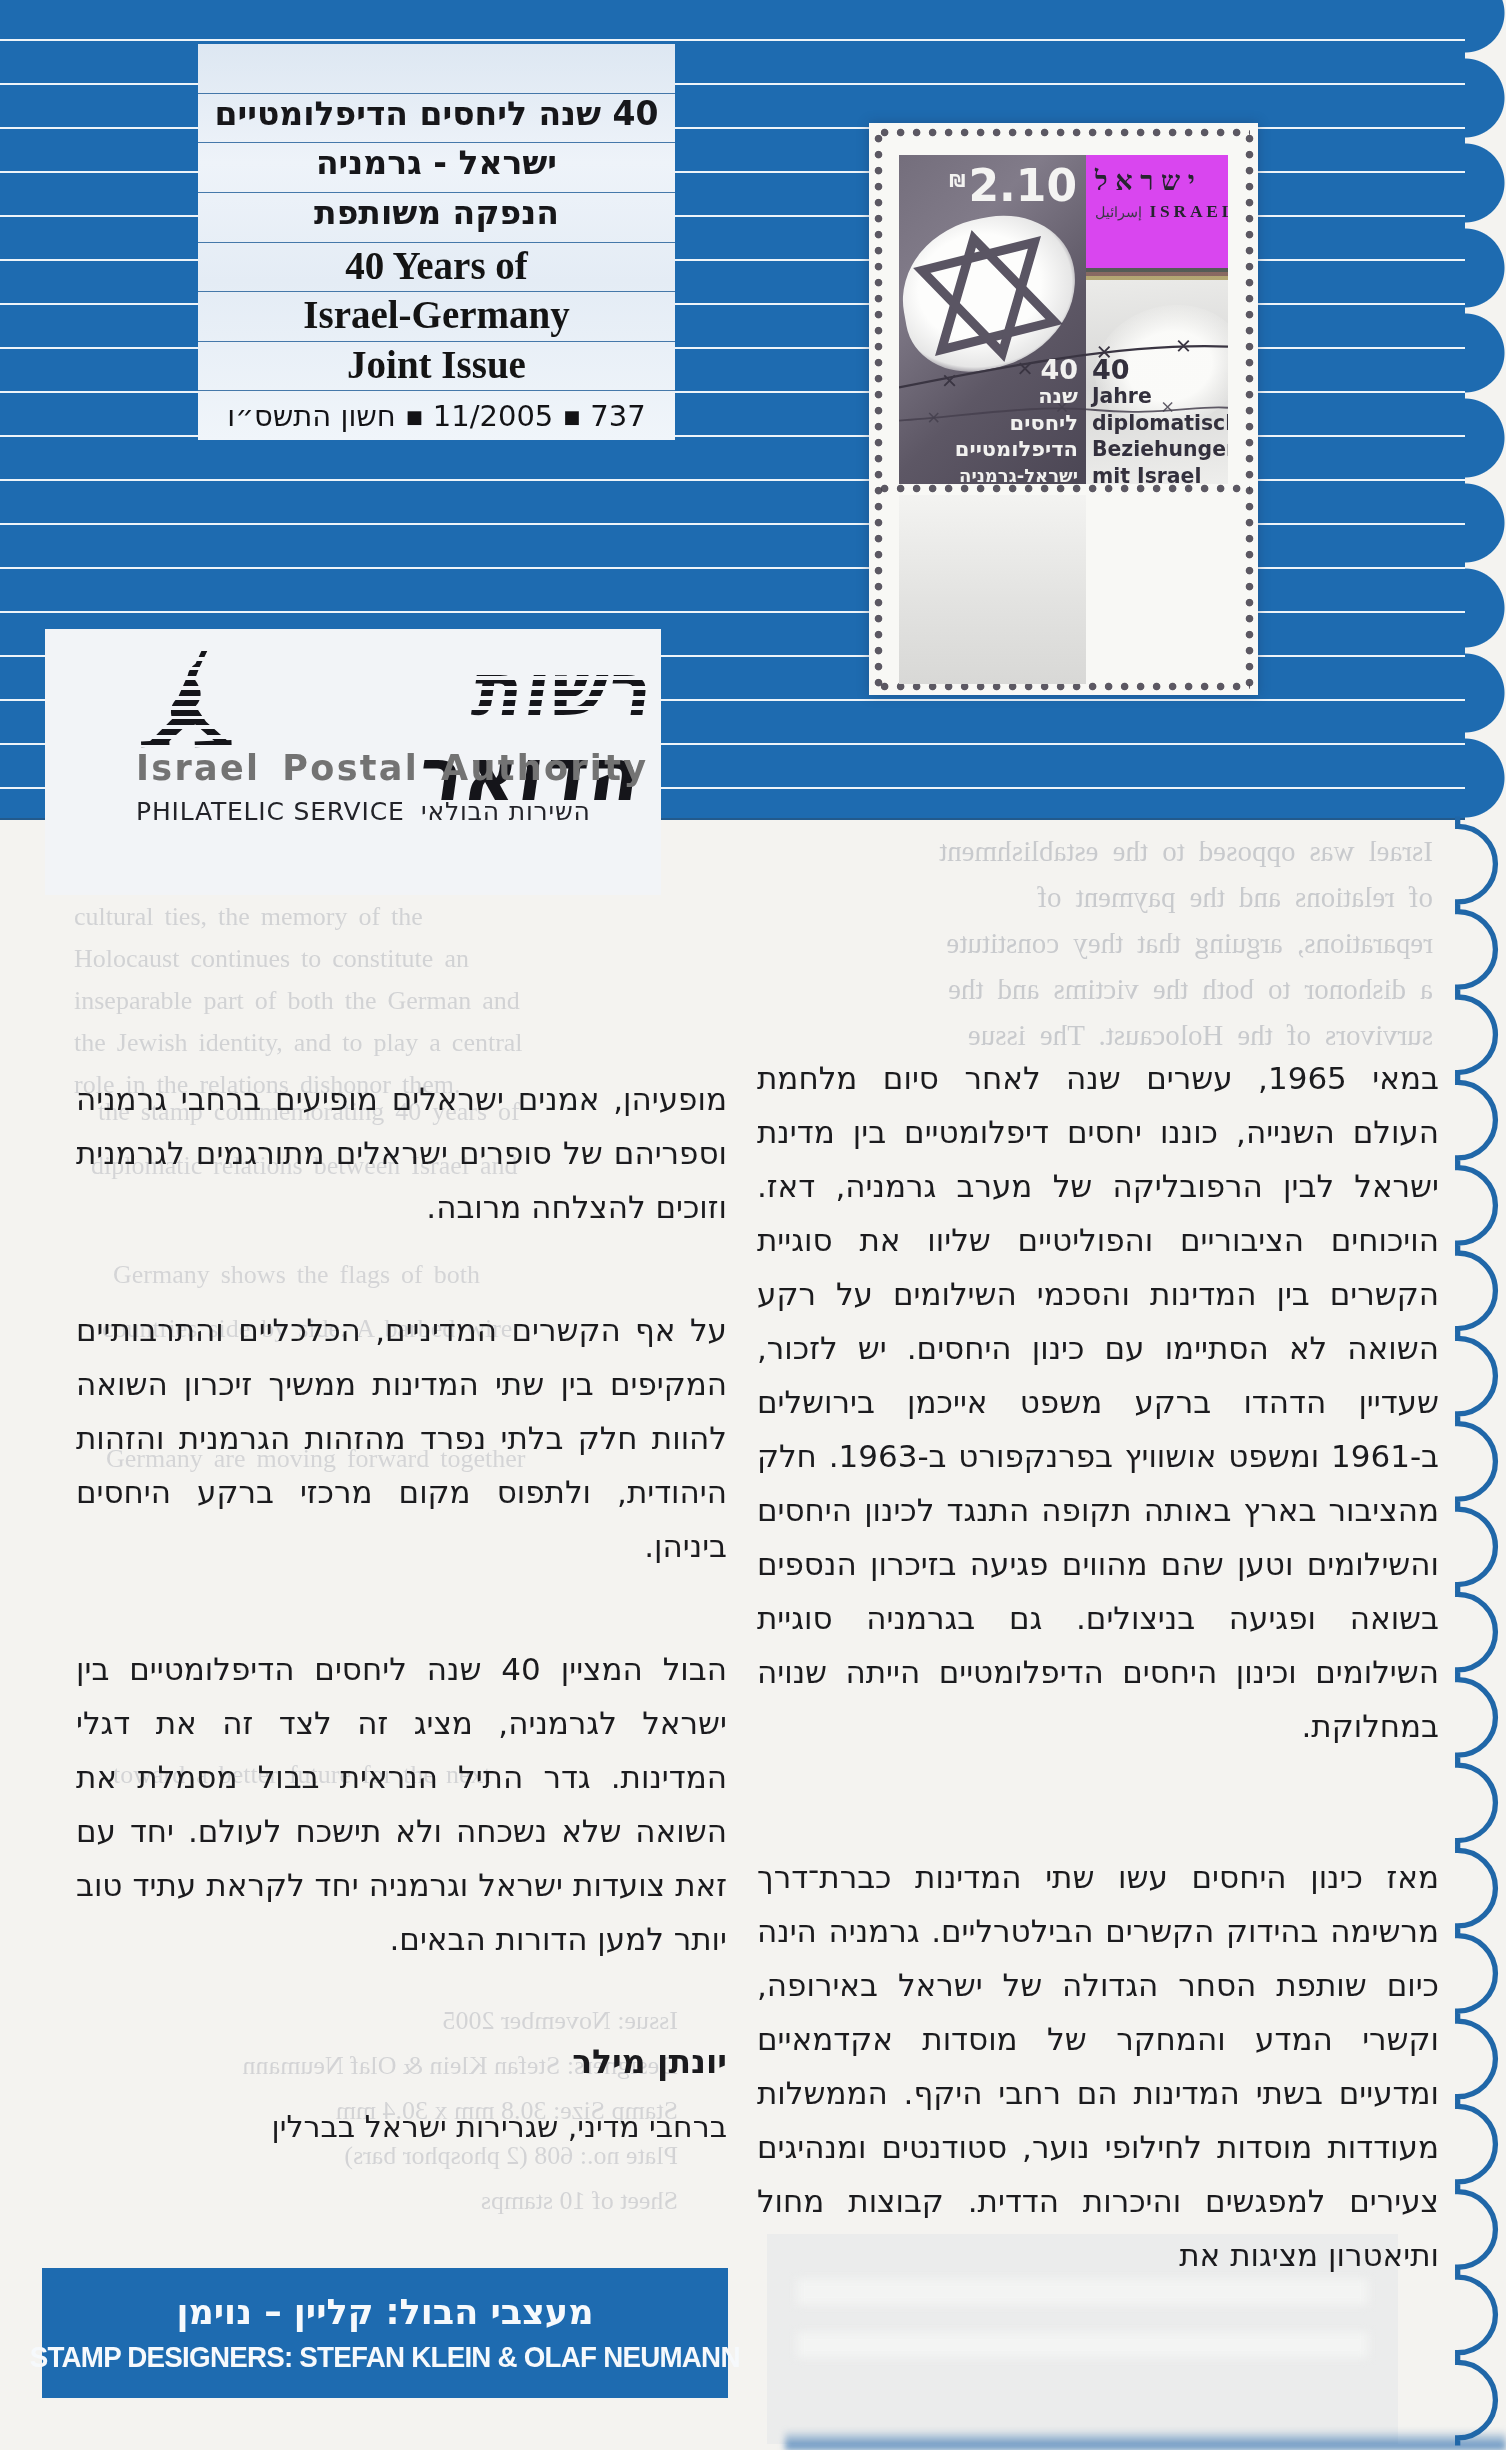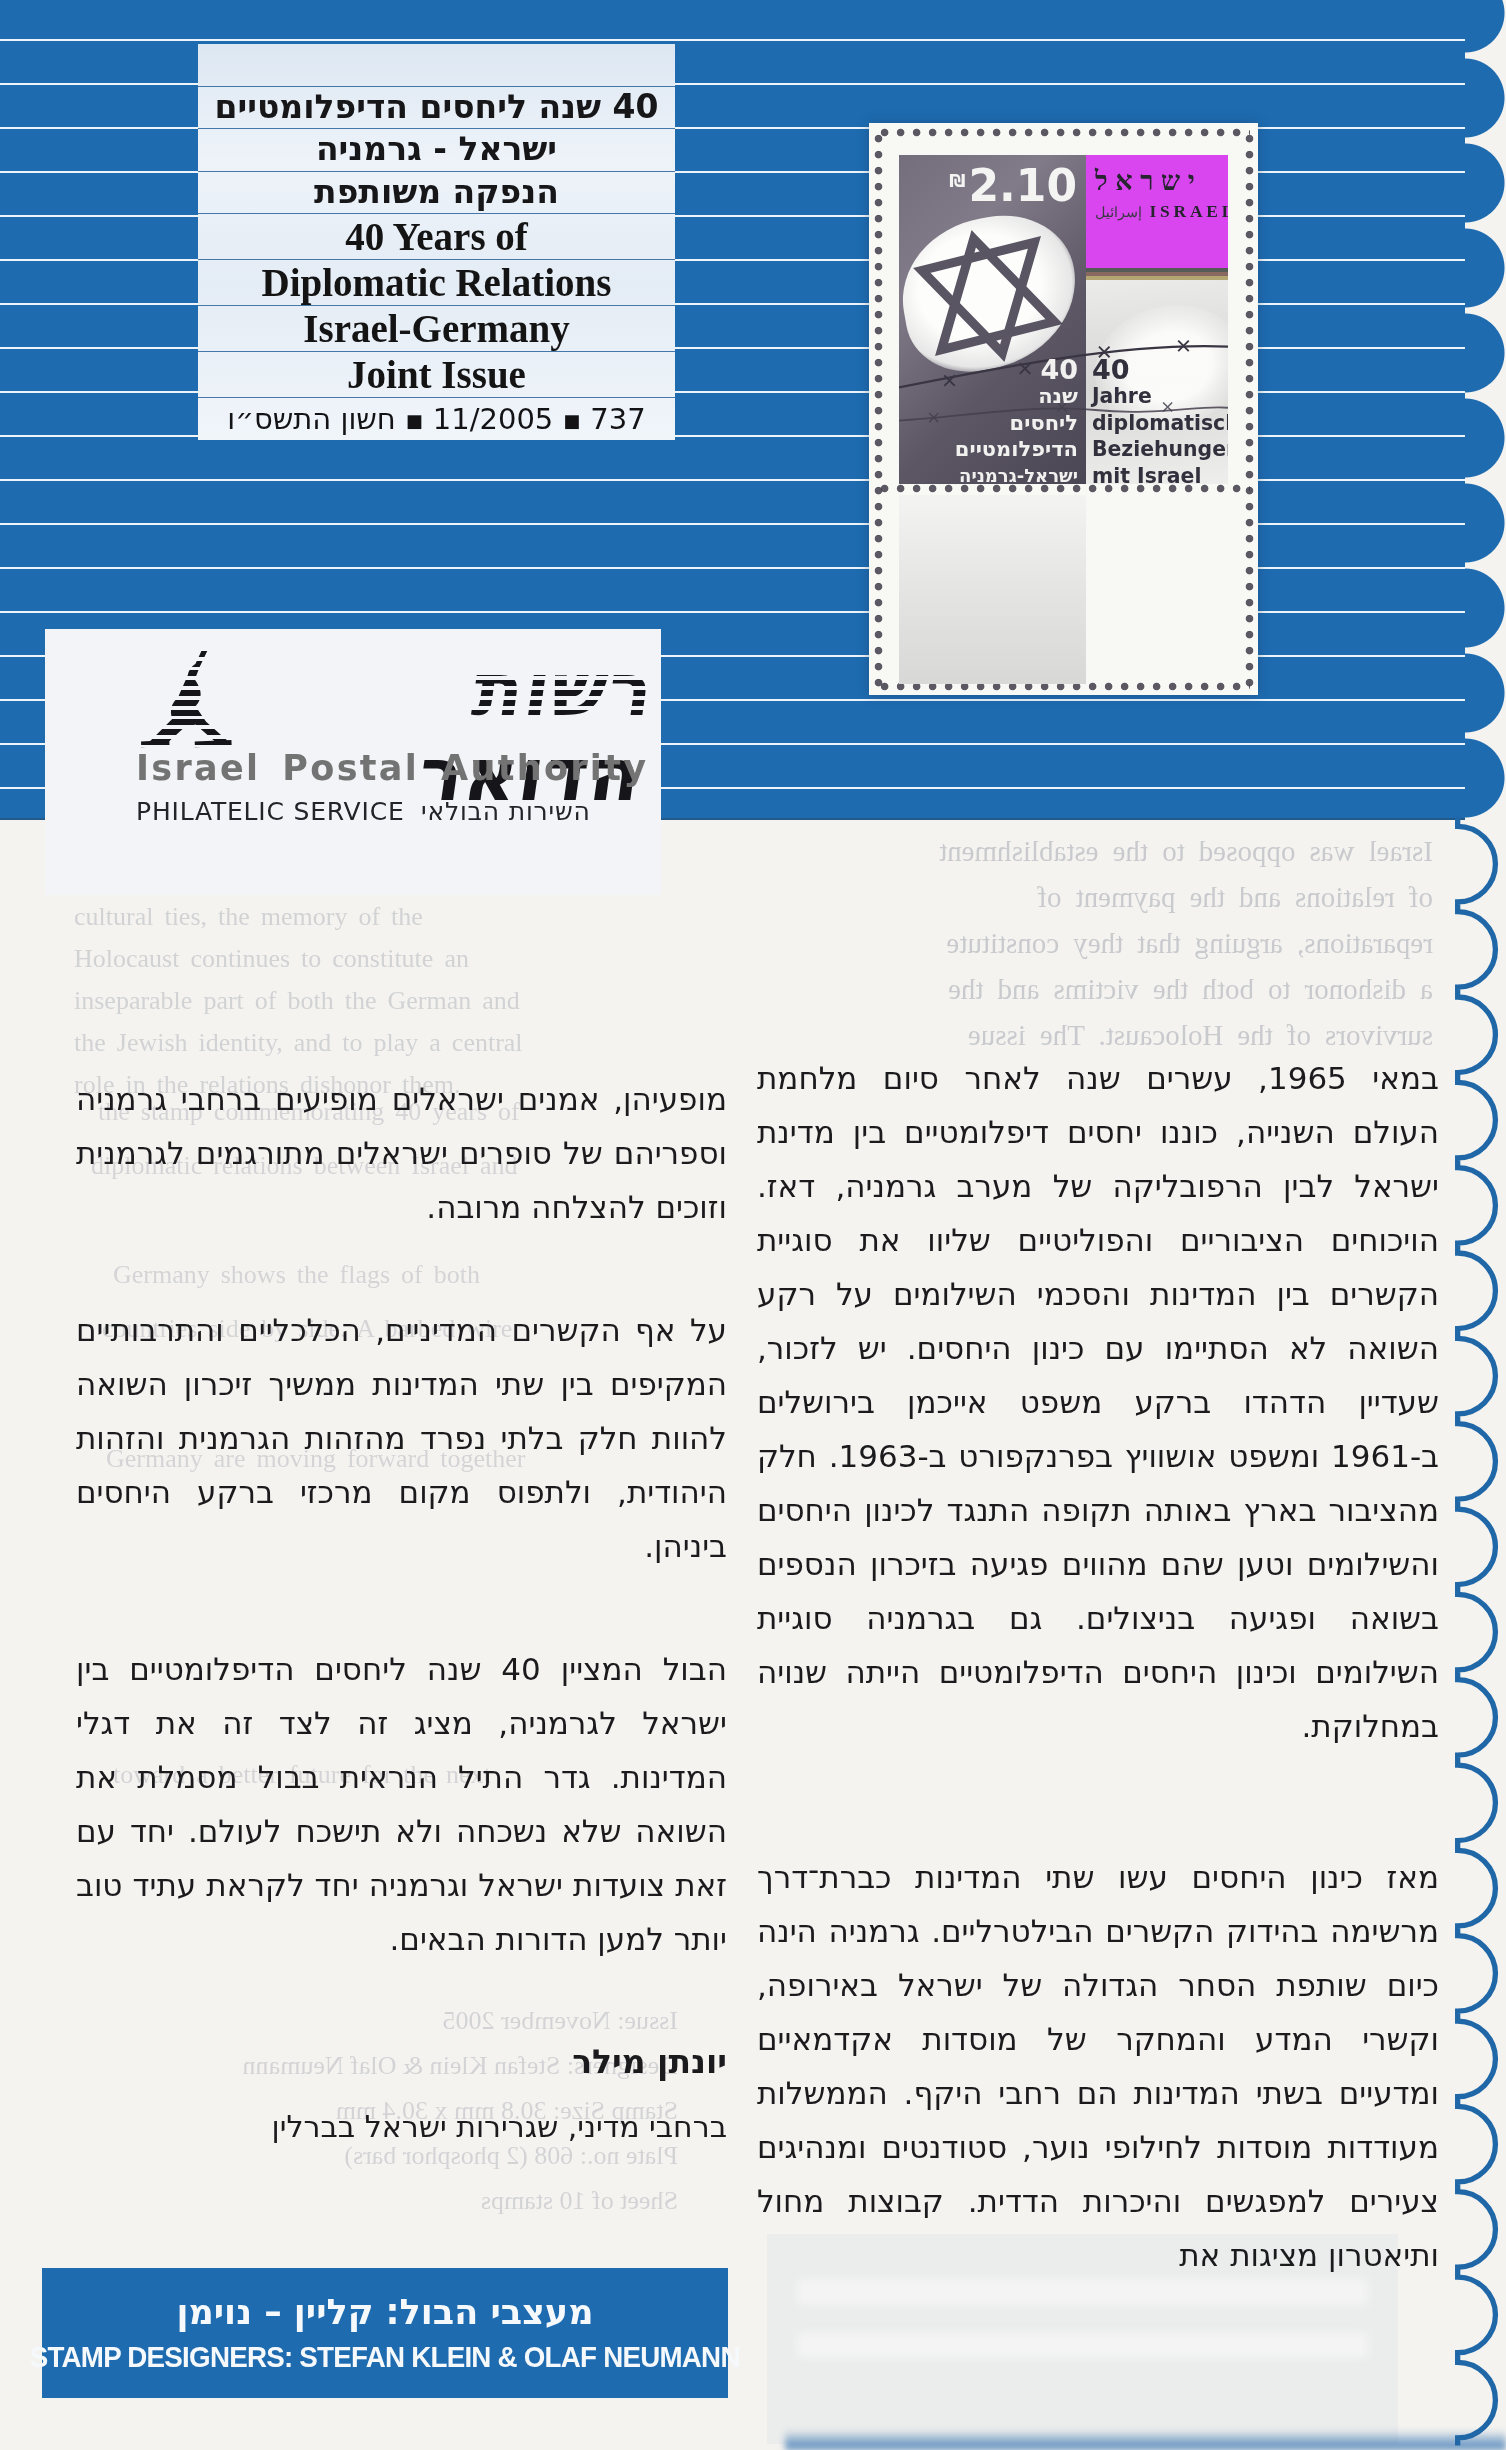--- a/index.html
+++ b/index.html
@@ -120,23 +120,20 @@
     <div class="title-row">
         <span class="t-he">ישראל - גרמניה</span>
       </div>
     <div class="title-row">
         <span class="t-he">הנפקה משותפת</span>
       </div>
     <div class="title-row">
         <span class="t-en">40 Years of</span>
       </div>
     <div class="title-row">
-        <span class="t-en">Diplomatic Relations</span>
-      </div>
-    <div class="title-row">
         <span class="t-en">Israel-Germany</span>
       </div>
     <div class="title-row">
         <span class="t-en">Joint Issue</span>
       </div>
     <div class="title-row">
       <div class="t-issue">
         <span>חשון התשס״ו</span>
         <span class="sq">■</span>
         <span>11/2005</span>

